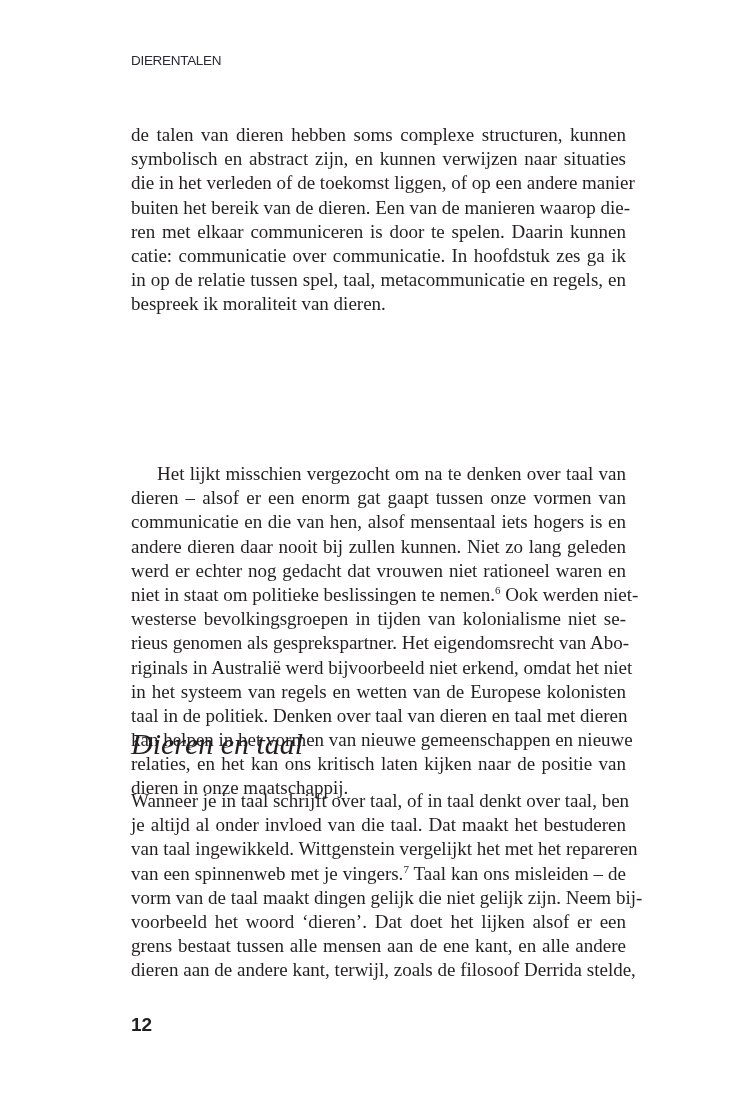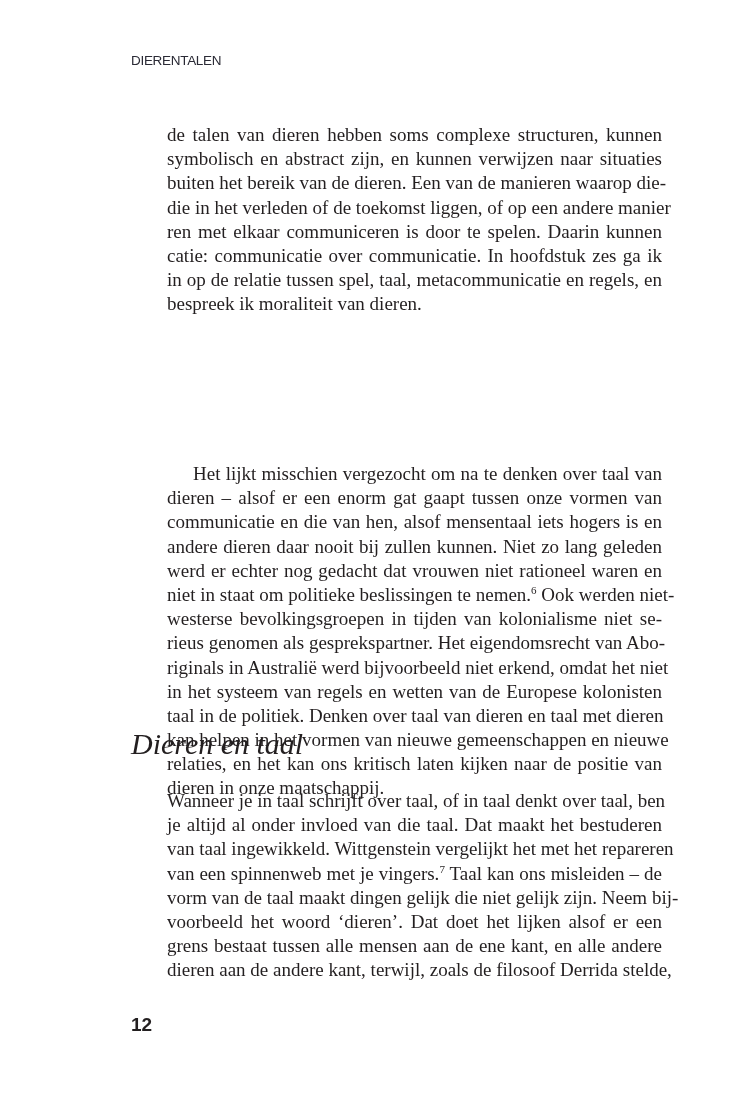--- a/index.html
+++ b/index.html
@@ -24,21 +24,20 @@
       color: #2a2a35;
     }
     .body-text {
       position: absolute;
       left: 131px;
       width: 495px;
       font-family: "Liberation Serif", serif;
       font-size: 19px;
       line-height: 24.2px;
       color: #231f20;
-      margin-left: 36px;
     }
     .line {
       display: block;
       white-space: nowrap;
       text-align: justify;
       text-align-last: justify;
       height: 24.2px;
     }
     .line.last {
       text-align-last: left;
@@ -76,22 +75,22 @@
 </head>
 <body>
 
 <div>
 
   <div class="running-head">DIERENTALEN</div>
 
   <div class="body-text" id="block1">
     <span class="line">de talen van dieren hebben soms complexe structuren, kunnen</span>
     <span class="line">symbolisch en abstract zijn, en kunnen verwijzen naar situaties</span>
+    <span class="line">die in het verleden of de toekomst liggen, of op een andere manier</span>
     <span class="line">buiten het bereik van de dieren. Een van de manieren waarop die-</span>
-    <span class="line">die in het verleden of de toekomst liggen, of op een andere manier</span>
     <span class="line">ren met elkaar communiceren is door te spelen. Daarin kunnen</span>
     <span class="line">catie: communicatie over communicatie. In hoofdstuk zes ga ik</span>
     <span class="line">in op de relatie tussen spel, taal, metacommunicatie en regels, en</span>
     <span class="line last">bespreek ik moraliteit van dieren.</span>
   </div>
 
   <div class="body-text" id="block2">
     <span class="line indent">Het lijkt misschien vergezocht om na te denken over taal van</span>
     <span class="line">dieren – alsof er een enorm gat gaapt tussen onze vormen van</span>
     <span class="line">communicatie en die van hen, alsof mensentaal iets hogers is en</span>

